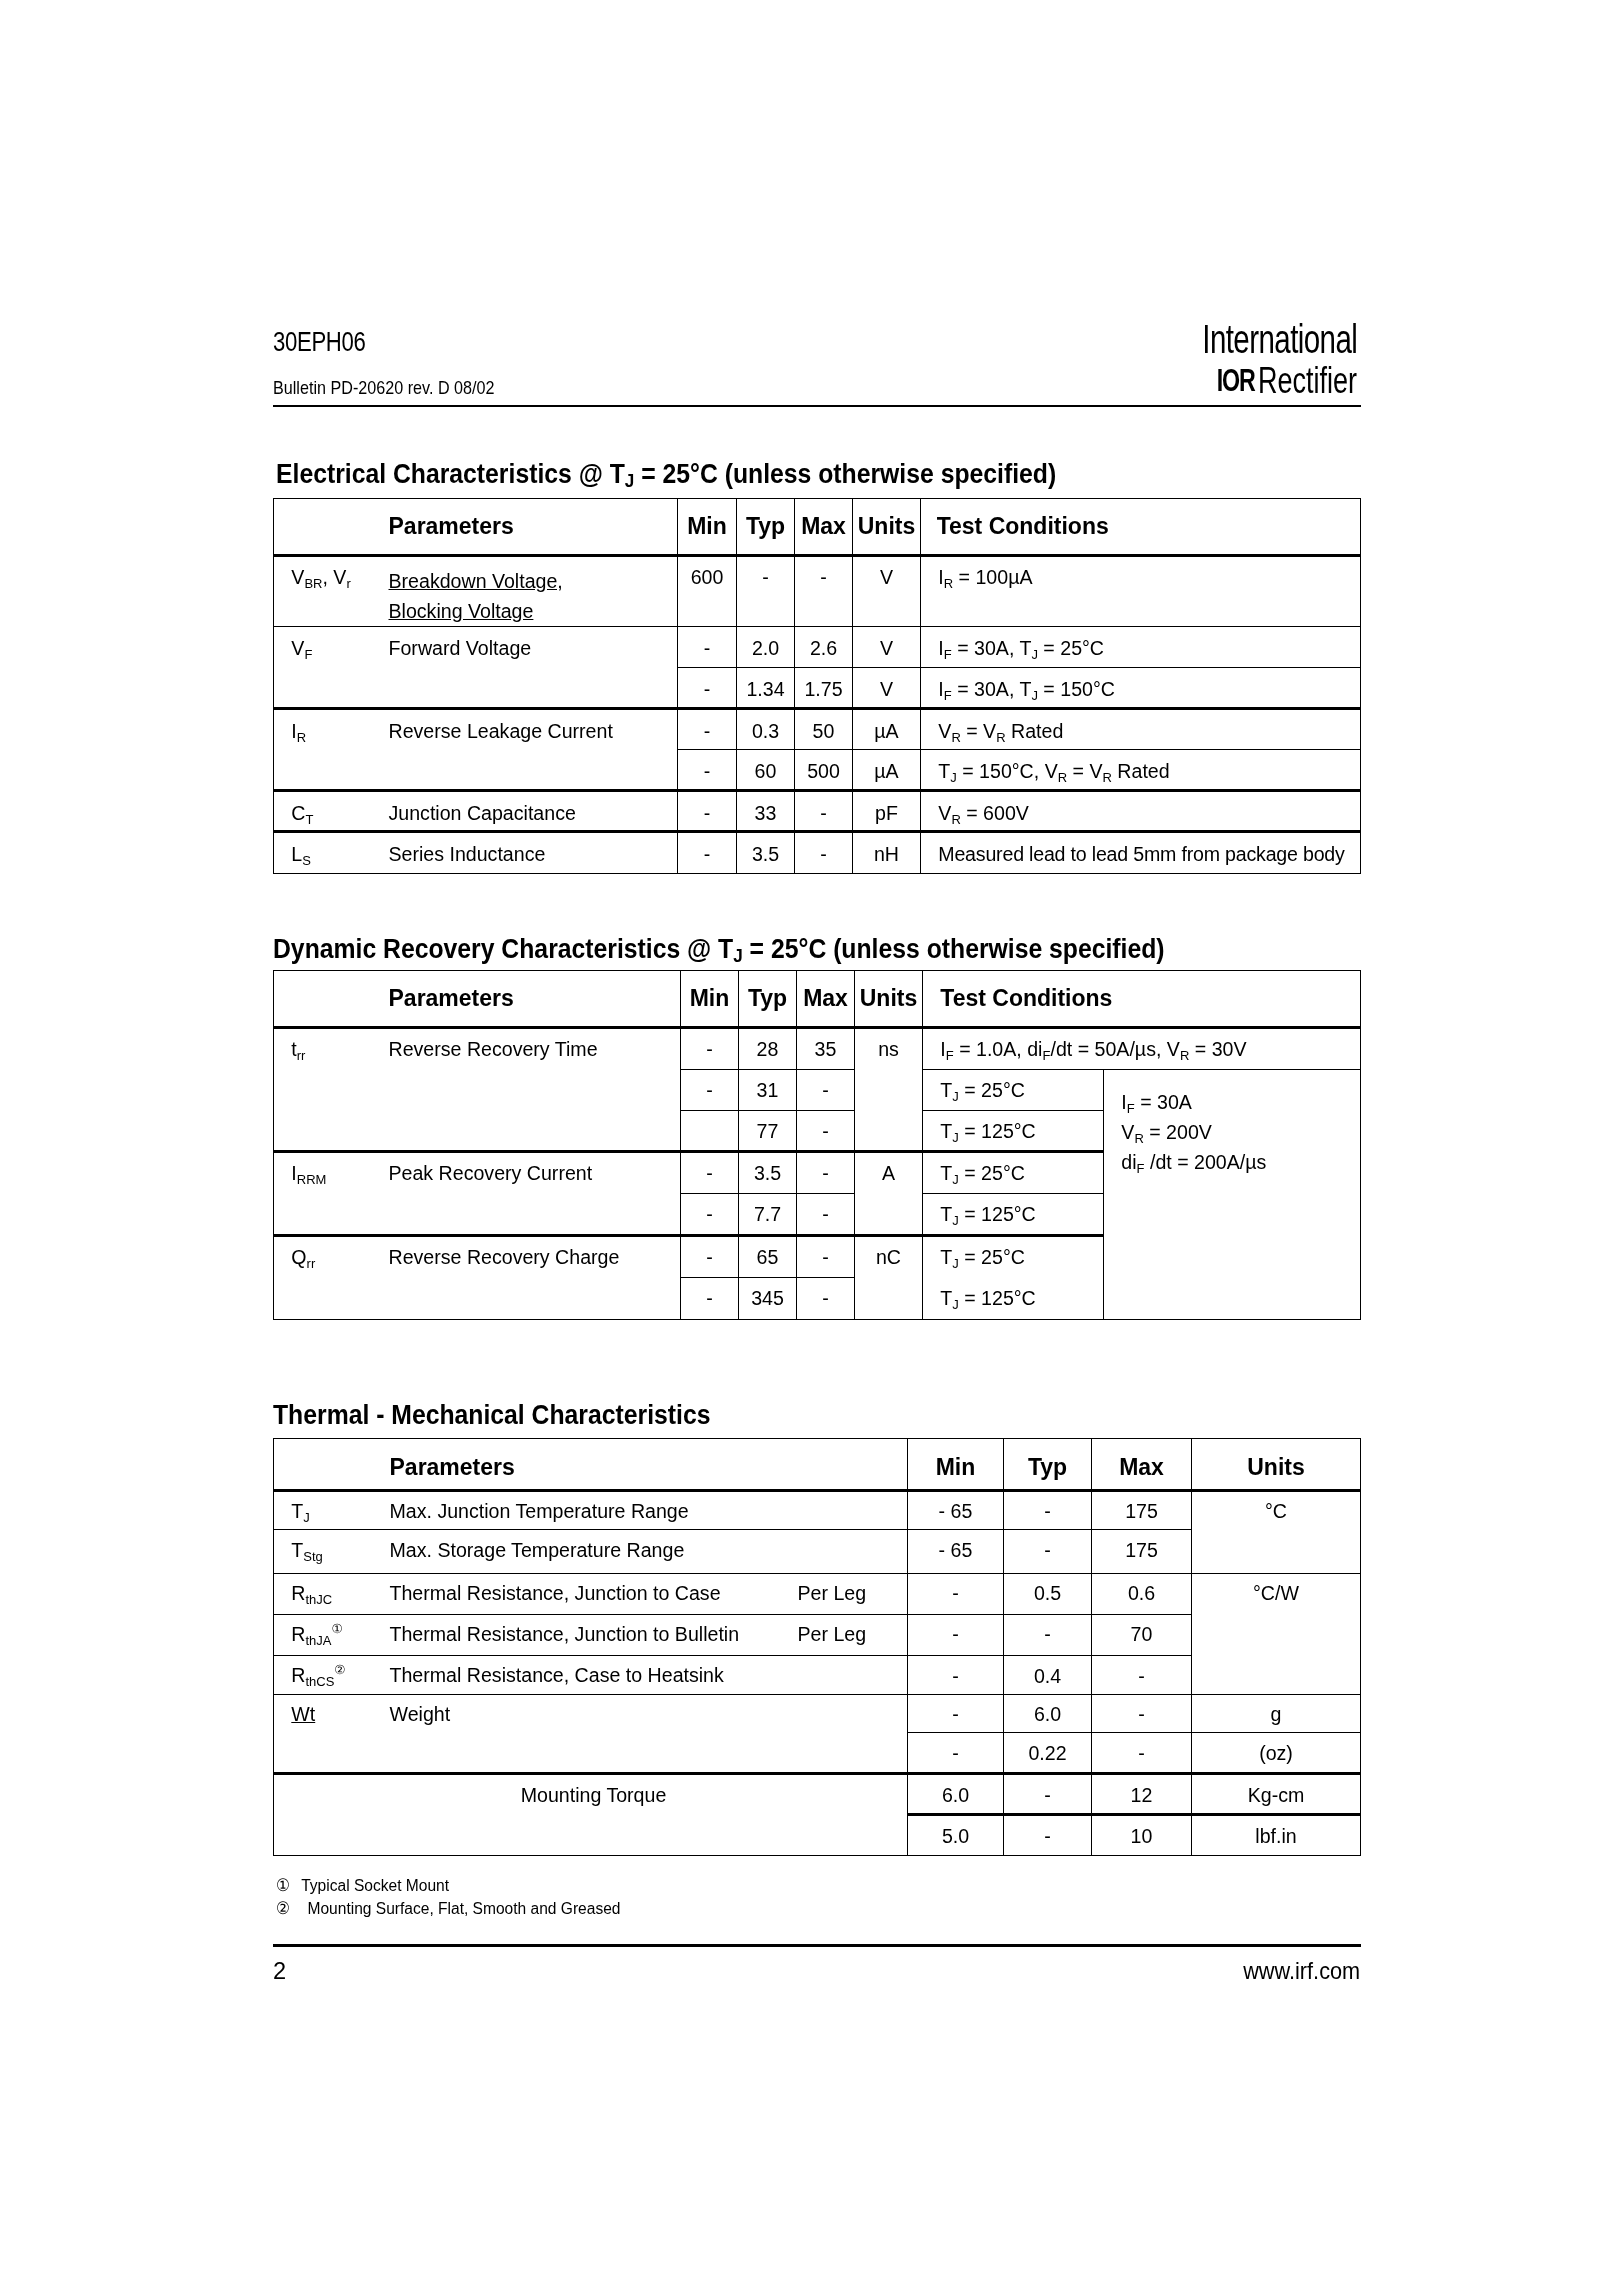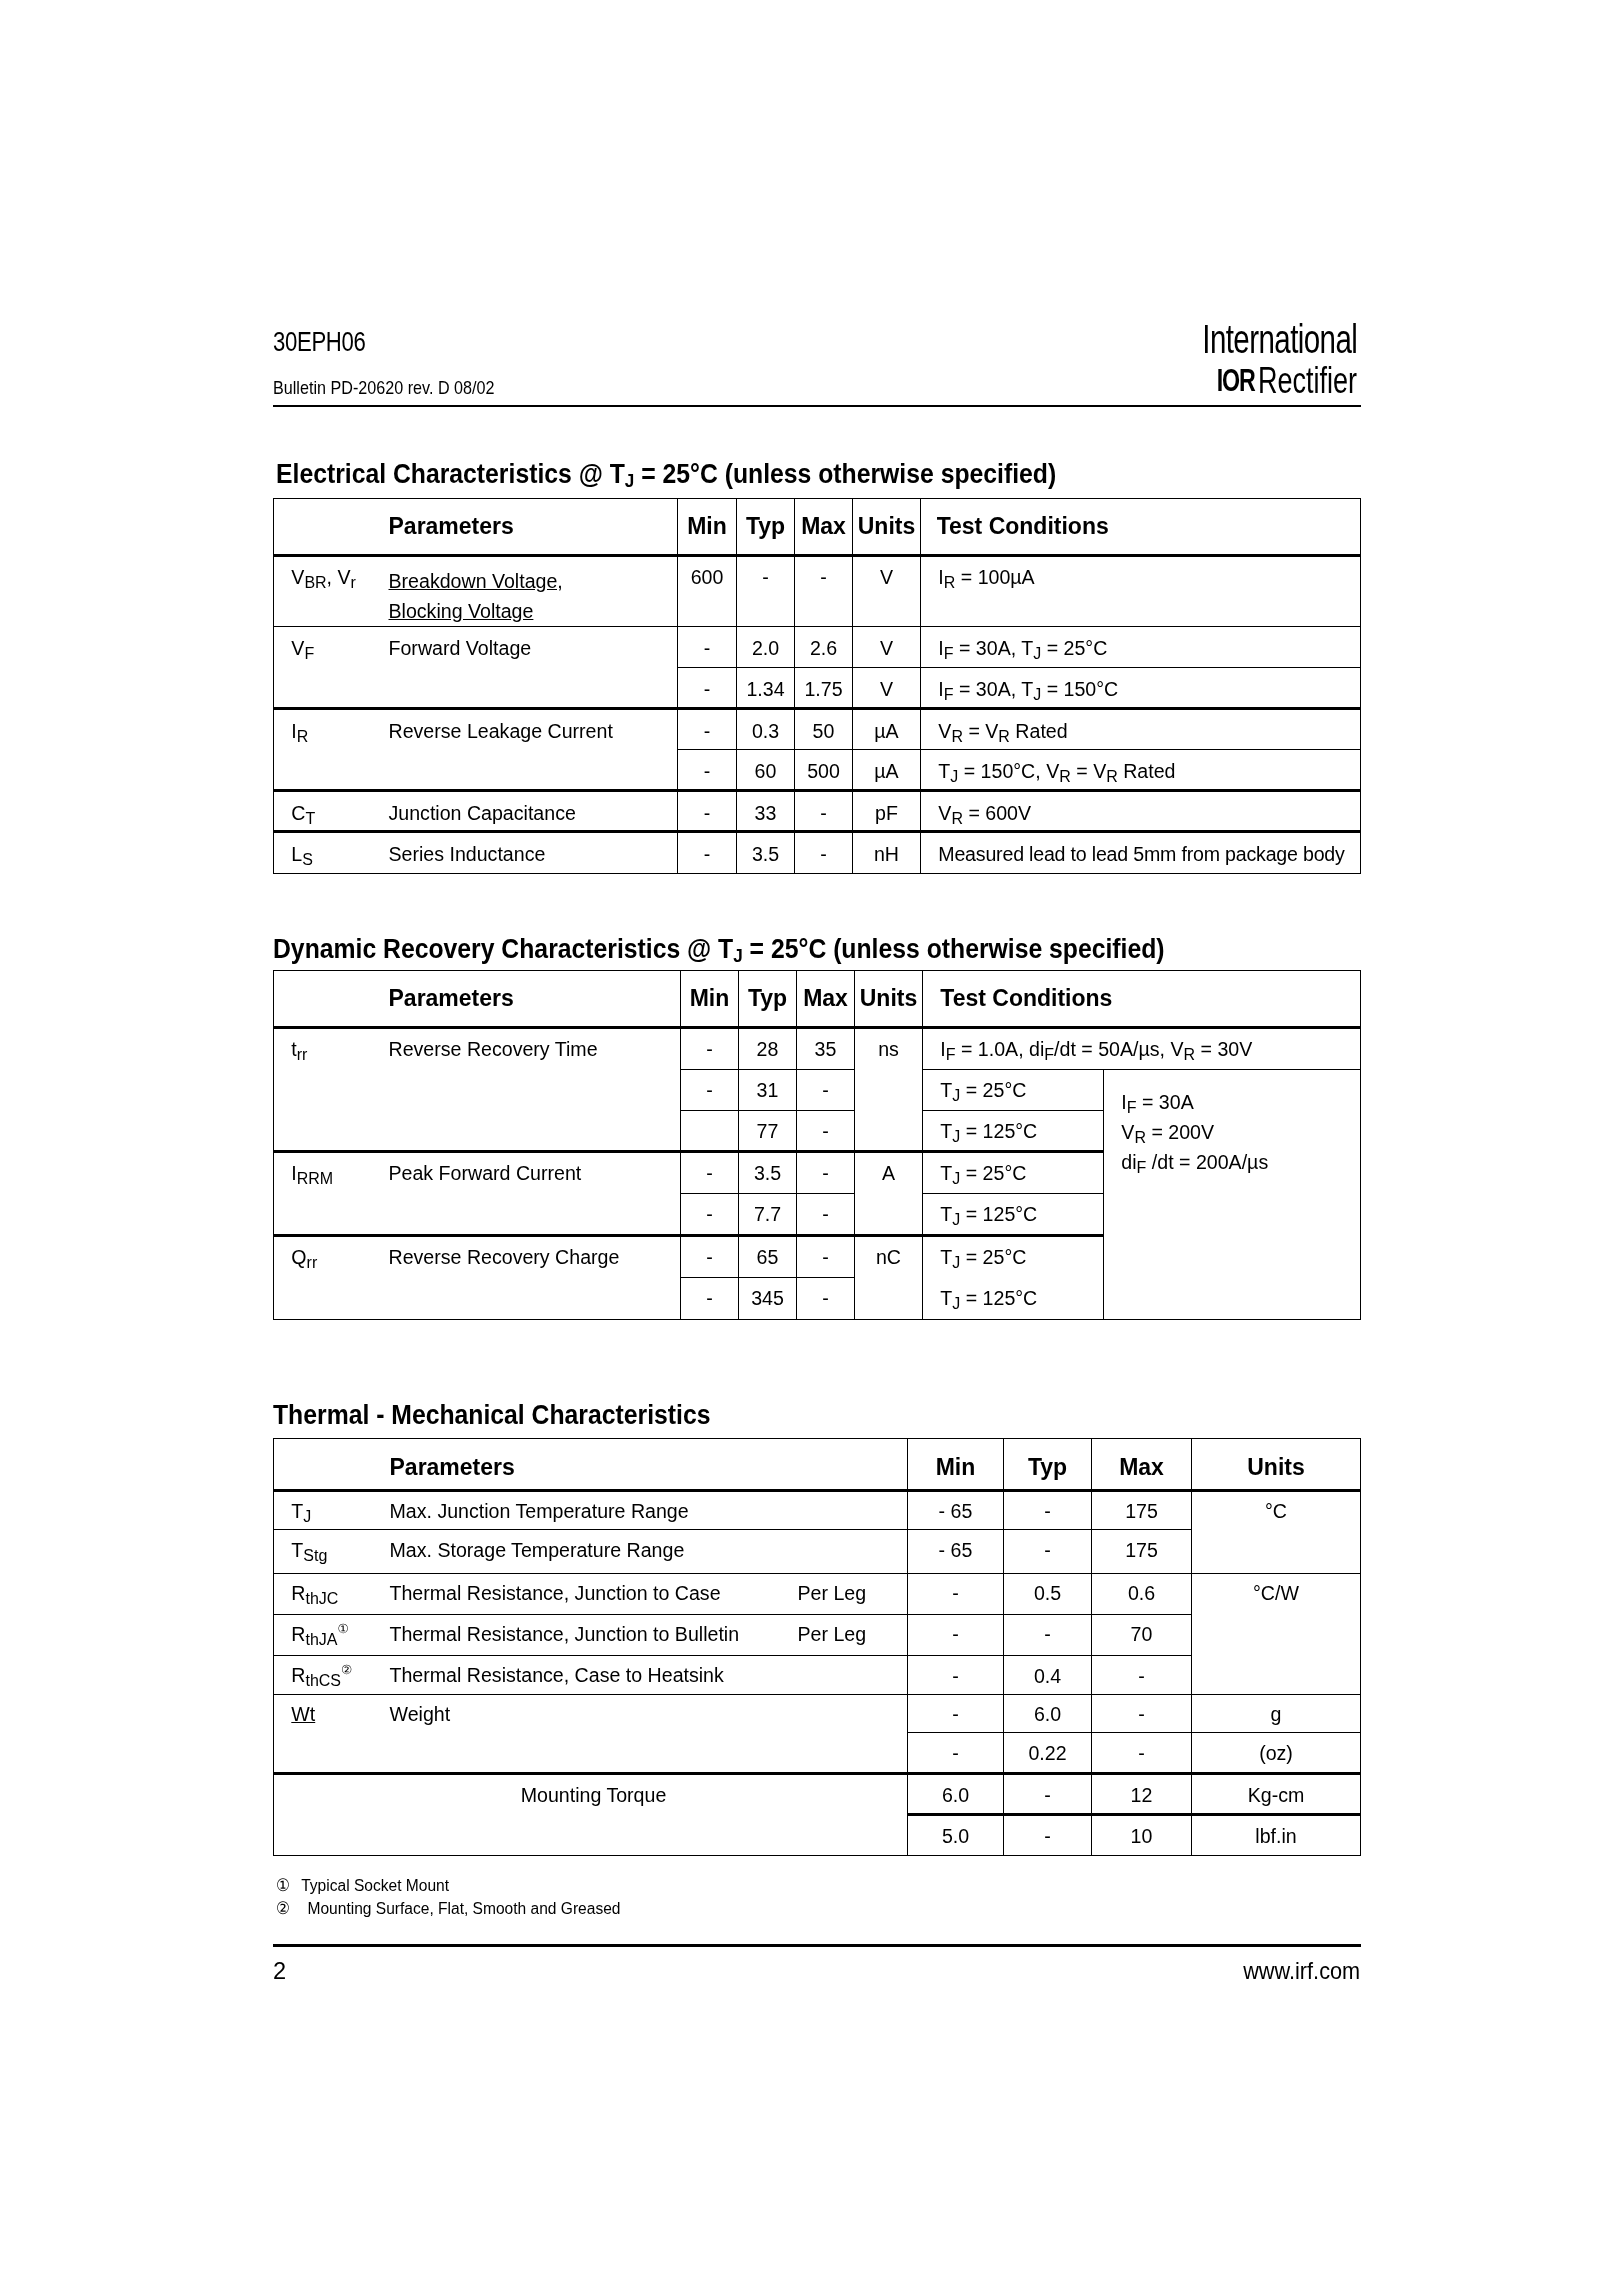--- a/index.html
+++ b/index.html
@@ -14,21 +14,21 @@
   .sec-title { font-weight:bold; font-size:27.5px; transform:scaleX(0.9); transform-origin:left top; white-space:nowrap; }
   table.ds { position:absolute; border-collapse:collapse; table-layout:fixed; font-size:19.6px; }
   table.ds td, table.ds th { border:1.6px solid #000; padding:0; vertical-align:top; }
   table.ds th { font-weight:bold; font-size:23px; vertical-align:middle; text-align:center; }
   table.ds .c { text-align:center; }
   table.ds .thick-top td { border-top:3.1px solid #000; }
   .sym { padding-left:17.3px !important; white-space:nowrap; }
   .par { padding-left:0 !important; white-space:nowrap; }
   .cond { padding-left:17.3px !important; white-space:nowrap;margin-left:36px; }
   .cell-pad { padding-top:9.4px !important; }
-  sub { font-size:16px; vertical-align:-3.9px; line-height:0; }
+  sub { font-size:13px; vertical-align:-3.9px; line-height:0; }
   sup { font-size:12.6px; line-height:0; }
   .nb-left { border-left:none !important; }
   .nb-right { border-right:none !important; }
   .nb-top { border-top:none !important; }
   .nb-bottom { border-bottom:none !important; }
   .foot { font-size:17.3px; transform:scaleX(0.9); transform-origin:left top; white-space:nowrap; }
   .pg { font-size:23.6px; }
 </style>
 </head>
 <body>
@@ -184,21 +184,21 @@
   </tr>
   <tr style="height:41px;">
     <td class="c cell-pad"></td>
     <td class="c cell-pad">77</td>
     <td class="c cell-pad">-</td>
     <td class="cond cell-pad"><span>T</span><sub>J</sub><span> = 125°C</span></td>
   </tr>
 
   <tr style="height:42px;" class="thick-top">
     <td class="sym cell-pad nb-right" rowspan="2"><span>I</span><sub>RRM</sub></td>
-    <td class="par cell-pad nb-left" rowspan="2">Peak Forward Current</td>
+    <td class="par cell-pad nb-left" rowspan="2">Peak Recovery Current</td>
     <td class="c cell-pad">-</td>
     <td class="c cell-pad">3.5</td>
     <td class="c cell-pad">-</td>
     <td class="c cell-pad" rowspan="2">A</td>
     <td class="cond cell-pad"><span>T</span><sub>J</sub><span> = 25°C</span></td>
   </tr>
   <tr style="height:42px;">
     <td class="c cell-pad">-</td>
     <td class="c cell-pad">7.7</td>
     <td class="c cell-pad">-</td>

